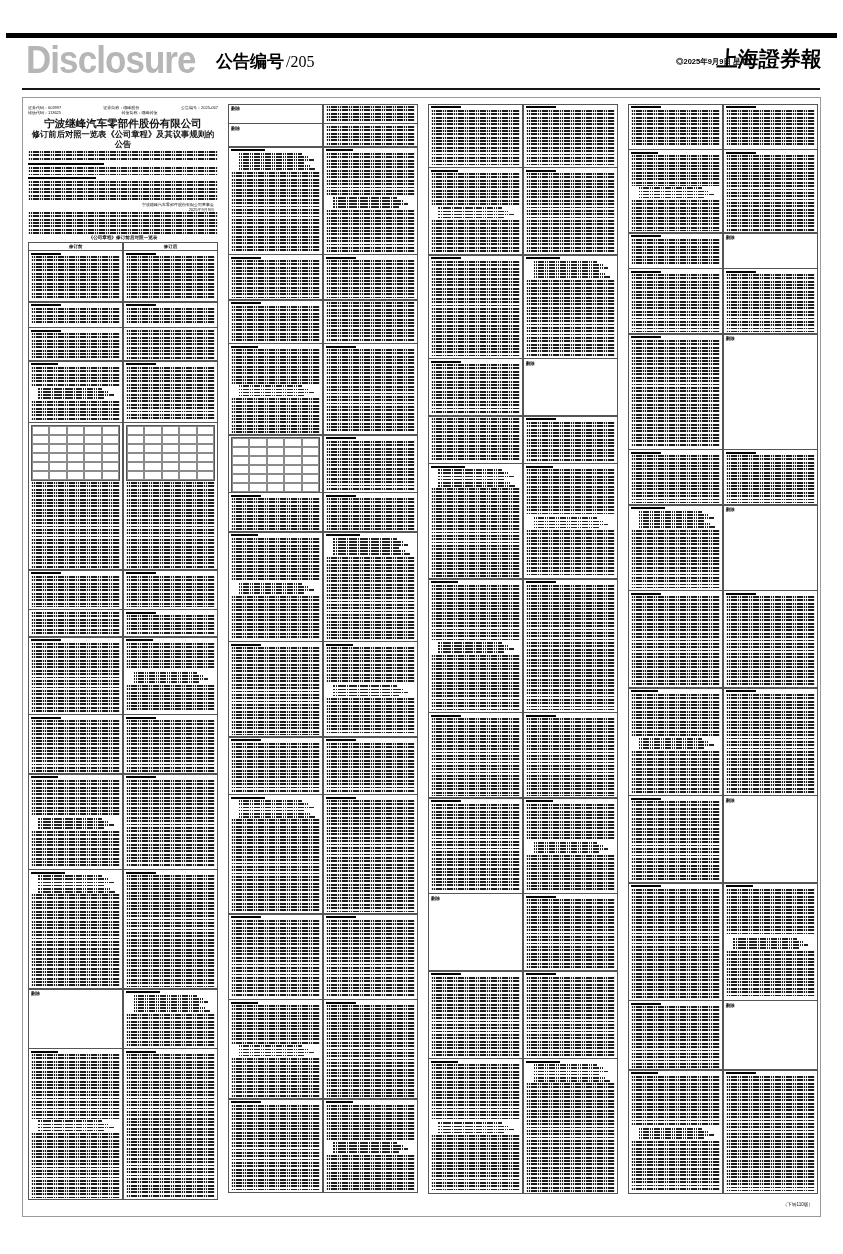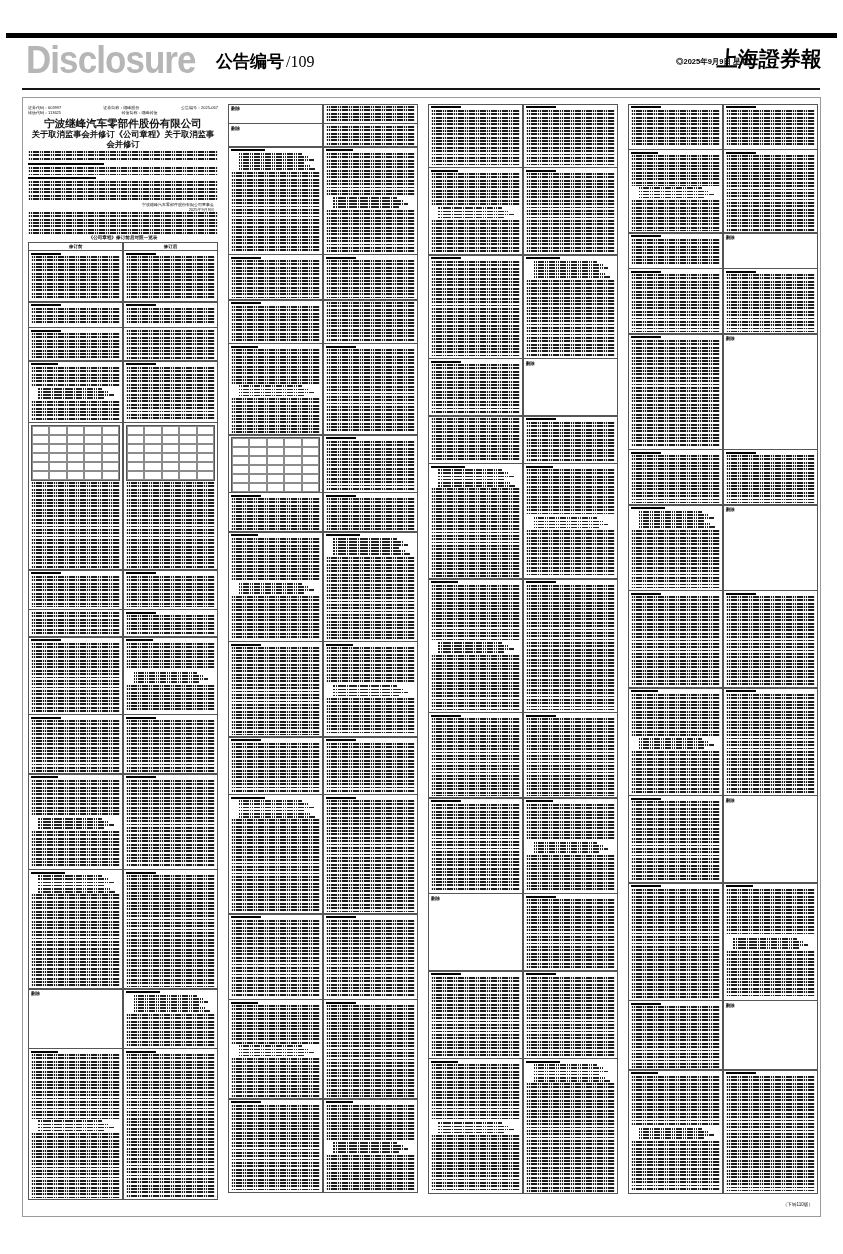--- a/index.html
+++ b/index.html
@@ -52,42 +52,42 @@
   .tcell:first-child{margin-left:0;}
   .del{font-weight:bold;font-size:4.5px;line-height:5px;}
   .contnote{position:absolute;right:30px;top:1202px;font-size:4.6px;}
 </style>
 </head>
 <body>
 
 <div class="bar"></div>
 <div class="brand">Disclosure</div>
 <div class="sect">
-  <span class="sectcn">公告编号</span><span class="pgnum">/109</span>
+  <span class="sectcn">公告编号</span><span class="pgnum">/205</span>
 </div>
 <div class="mdate">◎2025年9月9日 星期二</div>
 <div class="paper">上海證券報</div>
 <div class="rule"></div>
 <div class="frame"></div>
 
 <div class="bigcol" id="col1">
   <div class="codes">
     <div class="crow">
       <span>证券代码：603997</span>
       <span>证券简称：继峰股份</span>
       <span>公告编号：2025-067</span>
     </div>
     <div class="crow">
       <span>转债代码：113625</span>
       <span>转债简称：继峰转债</span>
       <span></span>
     </div>
   </div>
   <div class="t1">宁波继峰汽车零部件股份有限公司</div>
-  <div class="t2">关于取消监事会并修订《公司章程》关于取消监事会并修订</div>
+  <div class="t2">修订前后对照一览表《公司章程》及其议事规则的公告</div>
 
   <div class="intro">
     <div class="gtext" style="height:12px"></div>
     <div class="ghead" style="width:40%"></div>
     <div class="gtext" style="height:10px"></div>
     <div class="ghead" style="width:36%"></div>
     <div class="gtext" style="height:7px"></div>
     <div class="gtext" style="height:14px"></div>
   </div>
 

